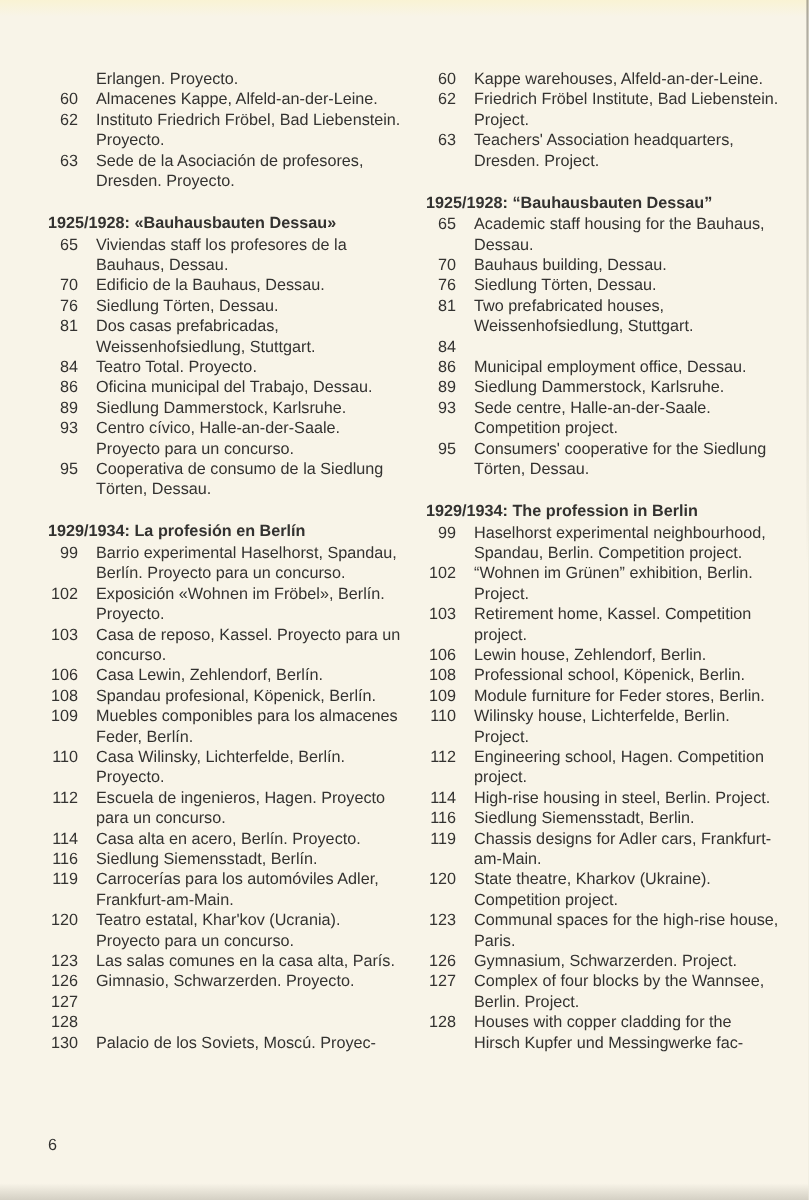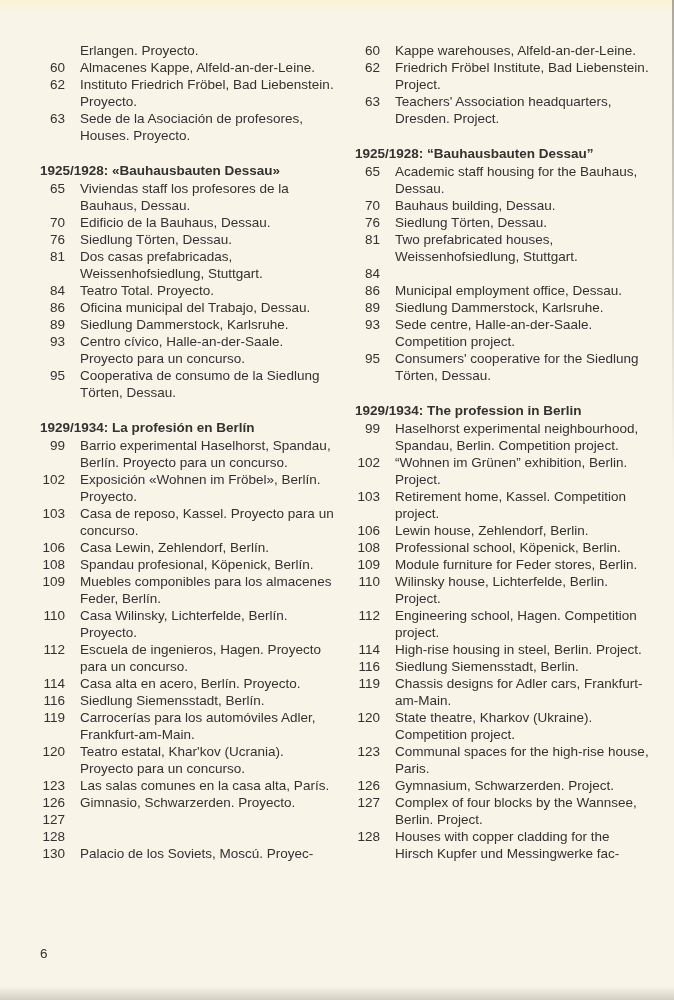--- a/index.html
+++ b/index.html
@@ -33,21 +33,21 @@
     position: absolute; bottom: 0; left: 0; right: 0; height: 14px;
     background: linear-gradient(to bottom, rgba(168,164,152,0), rgba(168,164,152,0.45));
     pointer-events: none;
   }
   .columns {
     display: flex;
     padding: 42px 0 0 40px;
   }
   .column { width: 296px; flex: none; }
   .column + .column { margin-left: 19px; }
-  .section { margin-top: 0; }
+  .section { margin-top: 15px; }
   .section + .section { margin-top: 18px; }
   .section-heading {
     font-weight: bold;
     margin: 2px 0 1px 0;
   }
   .entry { display: flex; }
   .entry .num {
     width: 25px;
     flex: none;
     text-align: right;
@@ -77,21 +77,21 @@
           <div class="entry">
             <div class="num">60</div>
             <div class="txt">Almacenes Kappe, Alfeld-an-der-Leine.</div>
           </div>
           <div class="entry">
             <div class="num">62</div>
             <div class="txt">Instituto Friedrich Fröbel, Bad Liebenstein. Proyecto.</div>
           </div>
           <div class="entry">
             <div class="num">63</div>
-            <div class="txt">Sede de la Asociación de profesores, Houses. Proyecto.</div>
+            <div class="txt">Sede de la Asociación de profesores, Dresden. Proyecto.</div>
           </div>
         </div>
         <div class="section">
           <div class="section-heading">1925/1928: «Bauhausbauten Dessau»</div>
           <div class="entry">
             <div class="num">65</div>
             <div class="txt">Viviendas staff los profesores de la Bauhaus, Dessau.</div>
           </div>
           <div class="entry">
             <div class="num">70</div>

